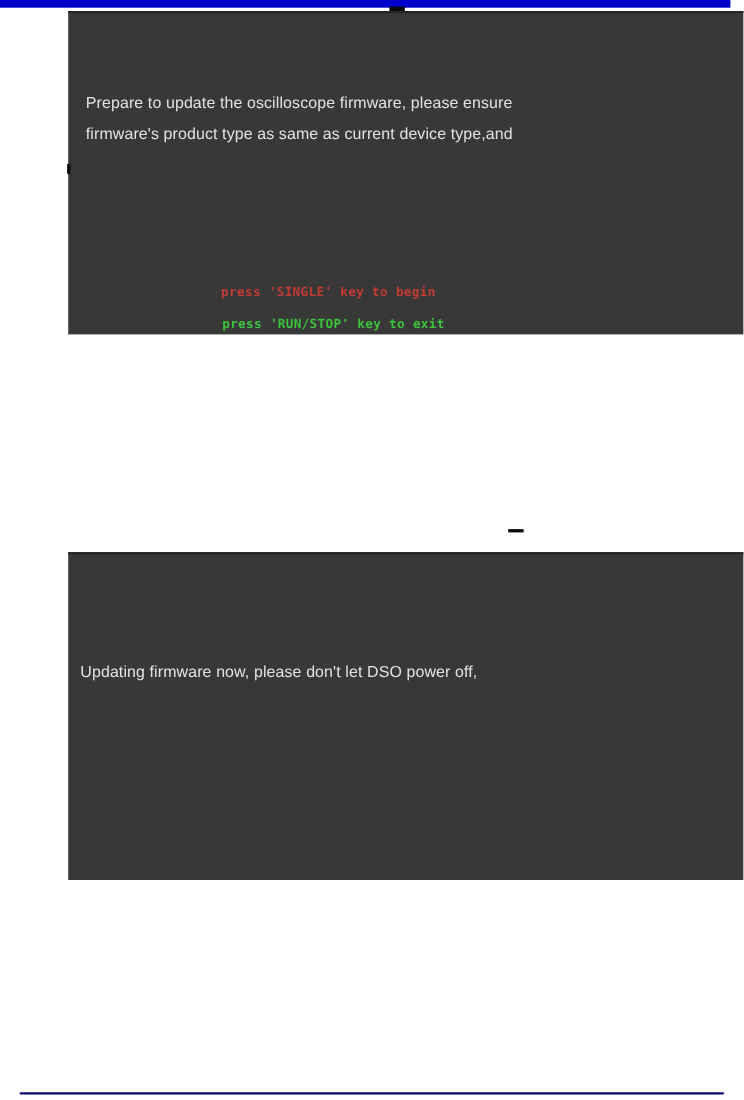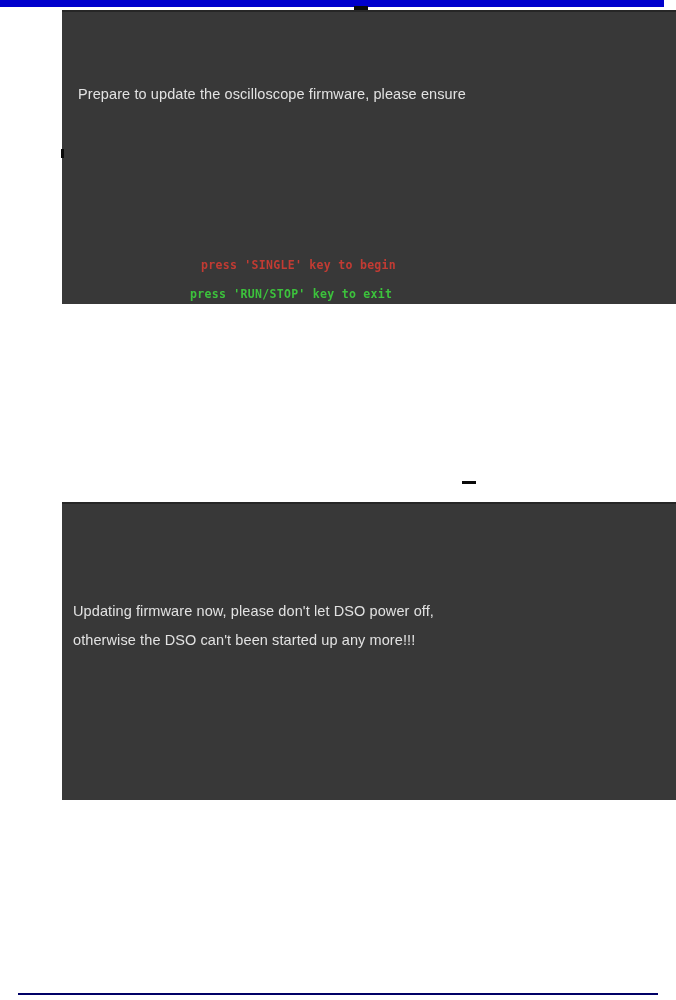--- a/index.html
+++ b/index.html
@@ -73,20 +73,21 @@
     white-space: nowrap;
   }
   .prompt-red {
     top: 246px;
     color: #c23b33;
     padding-left: 11px;
   }
   .prompt-green {
     top: 275px;
     color: #3cc23c;
+    margin-left: 12px;
   }
   .artifact {
     position: absolute;
     background: #0a0a0a;
   }
   .artifact-top1 {
     left: 354px;
     top: 6px;
     width: 14px;
     height: 4px;
@@ -107,32 +108,32 @@
 </head>
 <body>
 
 <div class="page">
 
   <div class="top-bar"></div>
 
   <div class="screen screen1">
     <div class="msg msg1">
       <div class="line">Prepare to update the oscilloscope firmware, please ensure</div>
+      <div class="line">firmware's product type as same as current device type,and</div>
     </div>
     <div class="prompt prompt-red">press 'SINGLE' key to begin</div>
     <div class="prompt prompt-green">press 'RUN/STOP' key to exit</div>
   </div>
 
   <div class="artifact artifact-top1"></div>
   <div class="artifact artifact-left1"></div>
 
   <div class="screen screen2">
     <div class="msg msg2">
       <div class="line">Updating firmware now, please don't let DSO power off,</div>
-      <div class="line">otherwise the DSO can't been started up any more!!!</div>
     </div>
   </div>
 
   <div class="artifact artifact-top2"></div>
 
   <div class="bottom-line"></div>
 
 </div>
 
 </body></html>

